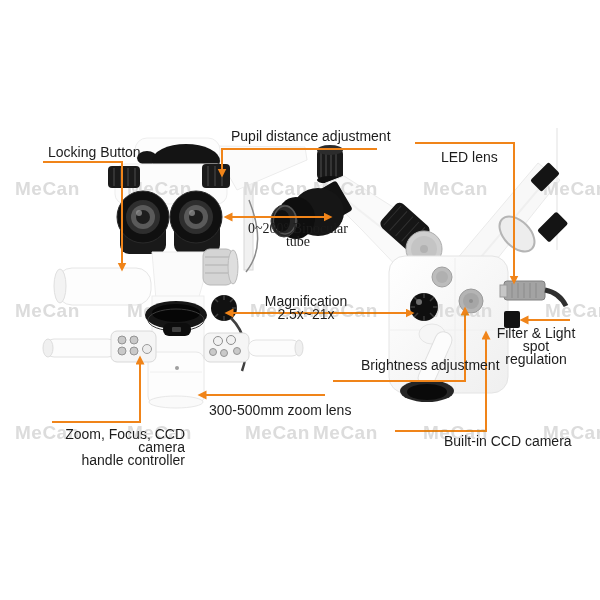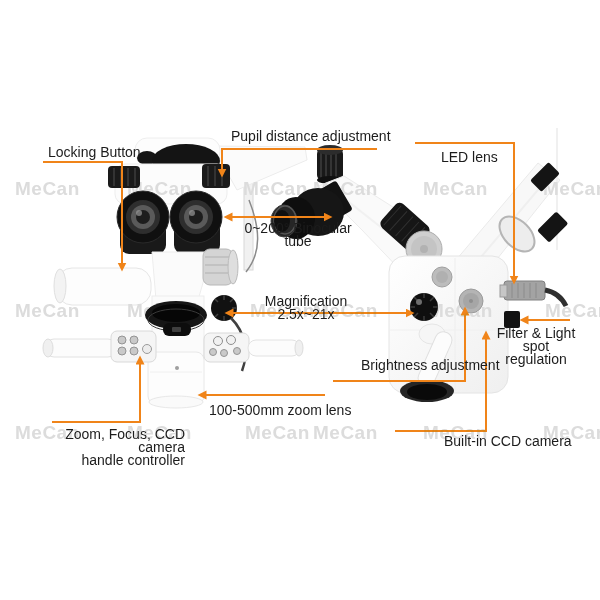--- a/index.html
+++ b/index.html
@@ -215,34 +215,34 @@
       <path class="callout-path" d="M325,395 H205" marker-end="url(#ah)"></path>
       <path class="callout-path" d="M52,422 H140 V363" marker-end="url(#ah)"></path>
       <path class="callout-path" d="M395,431 H486 V338" marker-end="url(#ah)"></path>
     </g>
   </svg>
 
   <div class="label" style="left:48px;top:146px;">Locking Button</div>
   <div class="label" style="left:231px;top:130px;">Pupil distance adjustment</div>
   <div class="label" style="left:441px;top:151px;">LED lens</div>
 
-  <div class="label center" style="left:242px;top:222px;width:112px;">
+  <div class="label center" style="left:242px;top:222px;width:112px;font-family:Liberation Serif, serif;">
     <div>0~200°  Binocular</div>
     <div>tube</div>
   </div>
 
   <div class="label center" style="left:246px;top:295px;width:120px;">Magnification 2.5x~21x</div>
   <div class="label" style="left:361px;top:359px;">Brightness adjustment</div>
 
   <div class="label center" style="left:494px;top:327px;width:84px;">
     <div>Filter &amp; Light</div>
     <div>spot regulation</div>
   </div>
 
-  <div class="label" style="left:209px;top:404px;">100-500mm zoom lens</div>
+  <div class="label" style="left:209px;top:404px;">300-500mm zoom lens</div>
 
   <div class="label center" style="left:41px;top:428px;width:144px;text-align:right;">
     <div>Zoom, Focus, CCD camera</div>
     <div>handle controller</div>
   </div>
 
   <div class="label" style="left:404px;top:435px;padding-left:40px;">Built-in CCD camera</div>
 
   <div id="wm-layer">
       <div class="wm" style="left: 15px; top: 178px;">MeCan</div>

